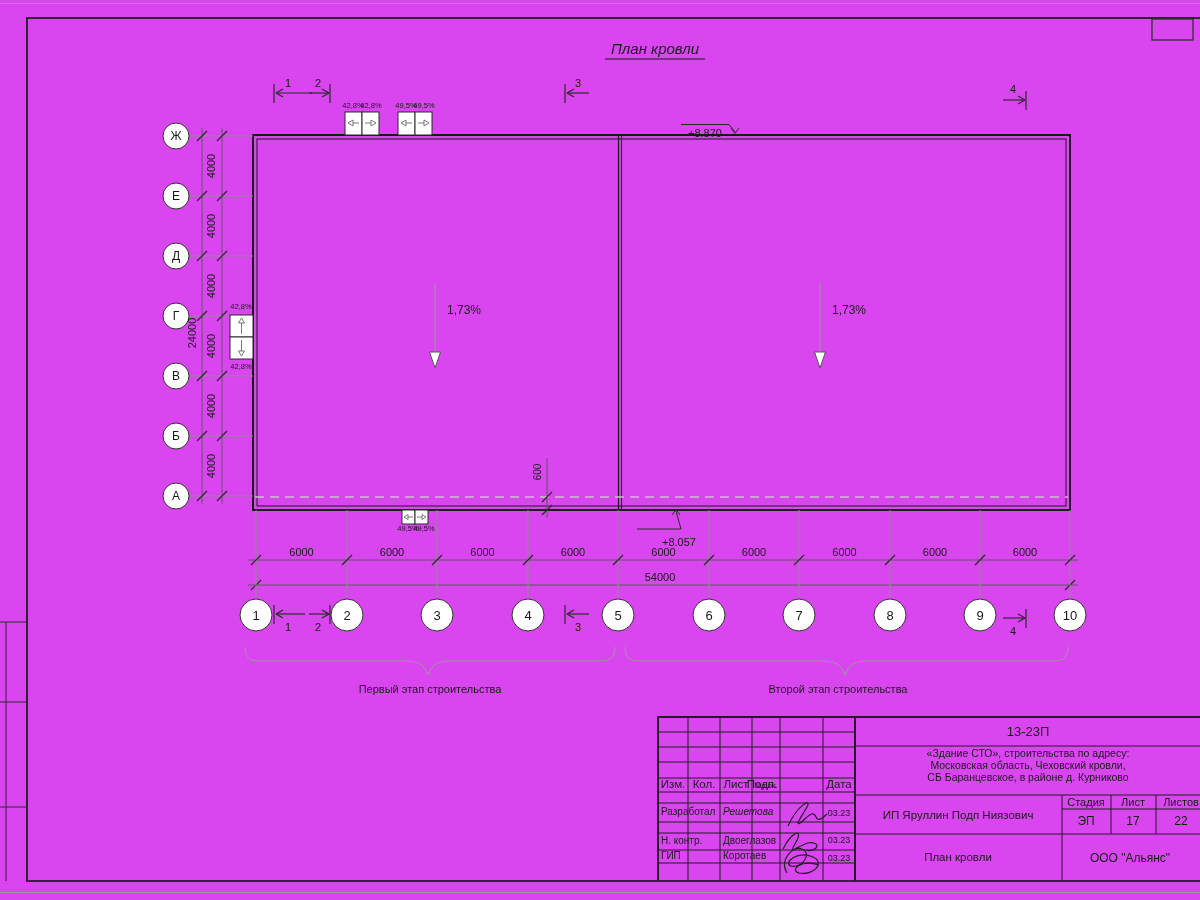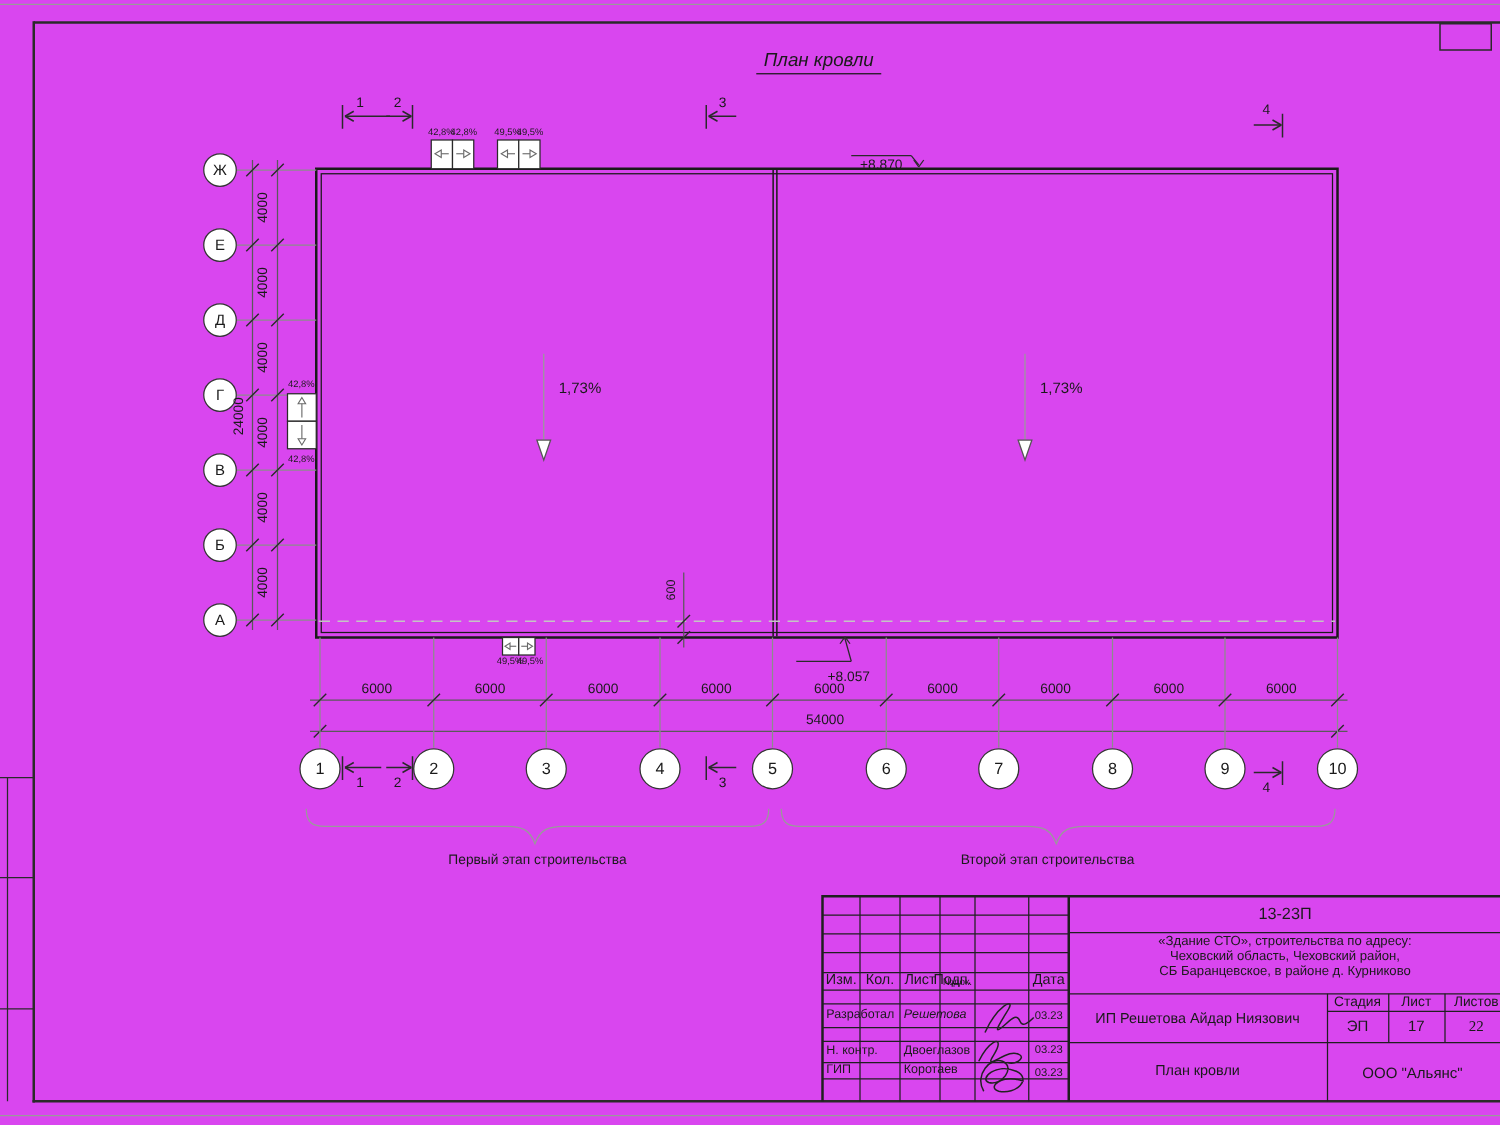--- a/index.html
+++ b/index.html
@@ -303,30 +303,30 @@
 <div class="t c" style="left:839px;top:813px;font-size:9px;">03.23</div>
 <div class="t left-al tb-small" style="left:661px;top:841px;">Н. контр.</div>
 <div class="t left-al tb-small" style="left:723px;top:841px;">Двоеглазов</div>
 <div class="t c" style="left:839px;top:840px;font-size:9px;">03.23</div>
 <div class="t left-al tb-small" style="left:661px;top:856px;">ГИП</div>
 <div class="t left-al tb-small" style="left:723px;top:856px;">Коротаев</div>
 <div class="t c" style="left:839px;top:858px;font-size:9px;">03.23</div>
 
 <div class="t c" style="left:1028px;top:731px;font-size:13px;">13-23П</div>
 <div class="t c" style="left:1028px;top:753px;font-size:10.5px;">«Здание СТО», строительства по адресу:</div>
-<div class="t c" style="left:1028px;top:765px;font-size:10.5px;">Чеховский область, Чеховский район,</div>
+<div class="t c" style="left:1028px;top:765px;font-size:10.5px;">Московская область, Чеховский кровли,</div>
 <div class="t c" style="left:1028px;top:777px;font-size:10.5px;">СБ Баранцевское, в районе д. Курниково</div>
-<div class="t c" style="left:958px;top:816px;font-size:11.5px;">ИП Решетова Айдар Ниязович</div>
+<div class="t c" style="left:958px;top:816px;font-size:11.5px;">ИП Яруллин Подп Ниязович</div>
 <div class="t c" style="left:958px;top:858px;font-size:11.5px;">План кровли</div>
 <div class="t c" style="left:1086px;top:802px;font-size:11px;">Стадия</div>
 <div class="t c" style="left:1133px;top:802px;font-size:11px;">Лист</div>
 <div class="t c" style="left:1181px;top:802px;font-size:11px;">Листов</div>
 <div class="t c" style="left:1086px;top:821px;font-size:12px;">ЭП</div>
 <div class="t c" style="left:1133px;top:821px;font-size:12px;">17</div>
-<div class="t c" style="left:1181px;top:821px;font-size:12px;font-family:Liberation Serif, serif;">22</div>
+<div class="t c" style="left:1181px;top:821px;font-size:12px;">22</div>
 <div class="t c" style="left:1130px;top:858px;font-size:12px;">ООО "Альянс"</div>
 
 <div class="t c axis" style="left: 256px; top: 615px; font-size: 13px;">1</div>
     <div class="t c dim" style="left: 301.5px; top: 552px;">6000</div>
     <div class="t c axis" style="left: 347px; top: 615px; font-size: 13px;">2</div>
     <div class="t c dim" style="left: 392px; top: 552px;">6000</div>
     <div class="t c axis" style="left: 437px; top: 615px; font-size: 13px;">3</div>
     <div class="t c dim" style="left: 482.5px; top: 552px;">6000</div>
     <div class="t c axis" style="left: 528px; top: 615px; font-size: 13px;">4</div>
     <div class="t c dim" style="left: 573px; top: 552px;">6000</div>

